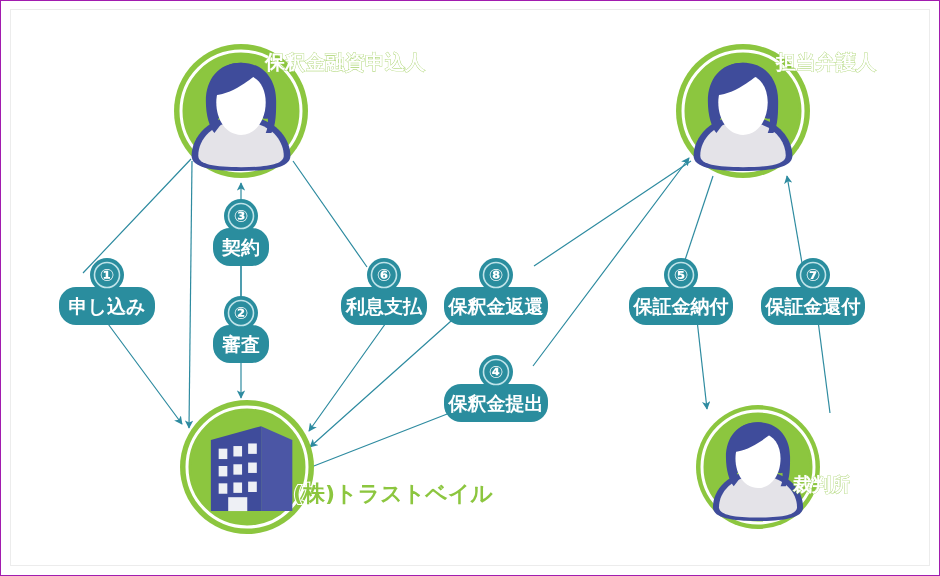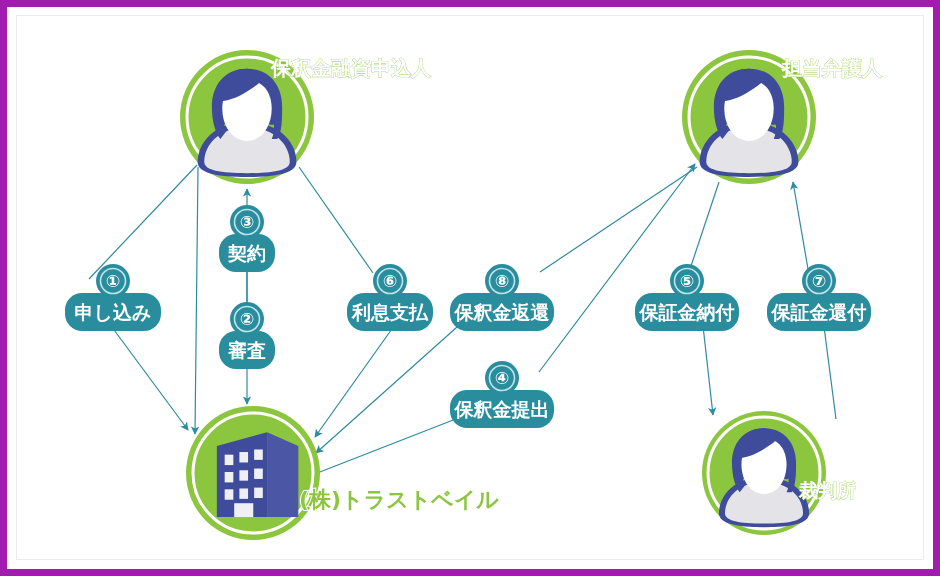--- a/index.html
+++ b/index.html
@@ -5,21 +5,21 @@
 <style>
   html,body{margin:0;padding:0;background:#ffffff;}
   body{
     width:940px;height:576px;overflow:hidden;
     font-family:"Liberation Sans","DejaVu Sans",sans-serif;
   }
   #canvas{
     position:relative;width:940px;height:576px;
     background:#ffffff;
     box-sizing:border-box;
-    border:7px solid #a21caf;
+    border:1px solid #a21caf;
   }
   #canvas::after{
     content:"";position:absolute;left:9px;top:8px;right:9px;bottom:9px;
     border:1px solid #ececec;pointer-events:none;
   }
   svg#diagram{position:absolute;left:0;top:0;width:940px;height:576px;}
   
   .hair{fill:#3f4c9b;}
   .face{fill:#ffffff;}
   .shoulders-outline{fill:#3f4c9b;}

